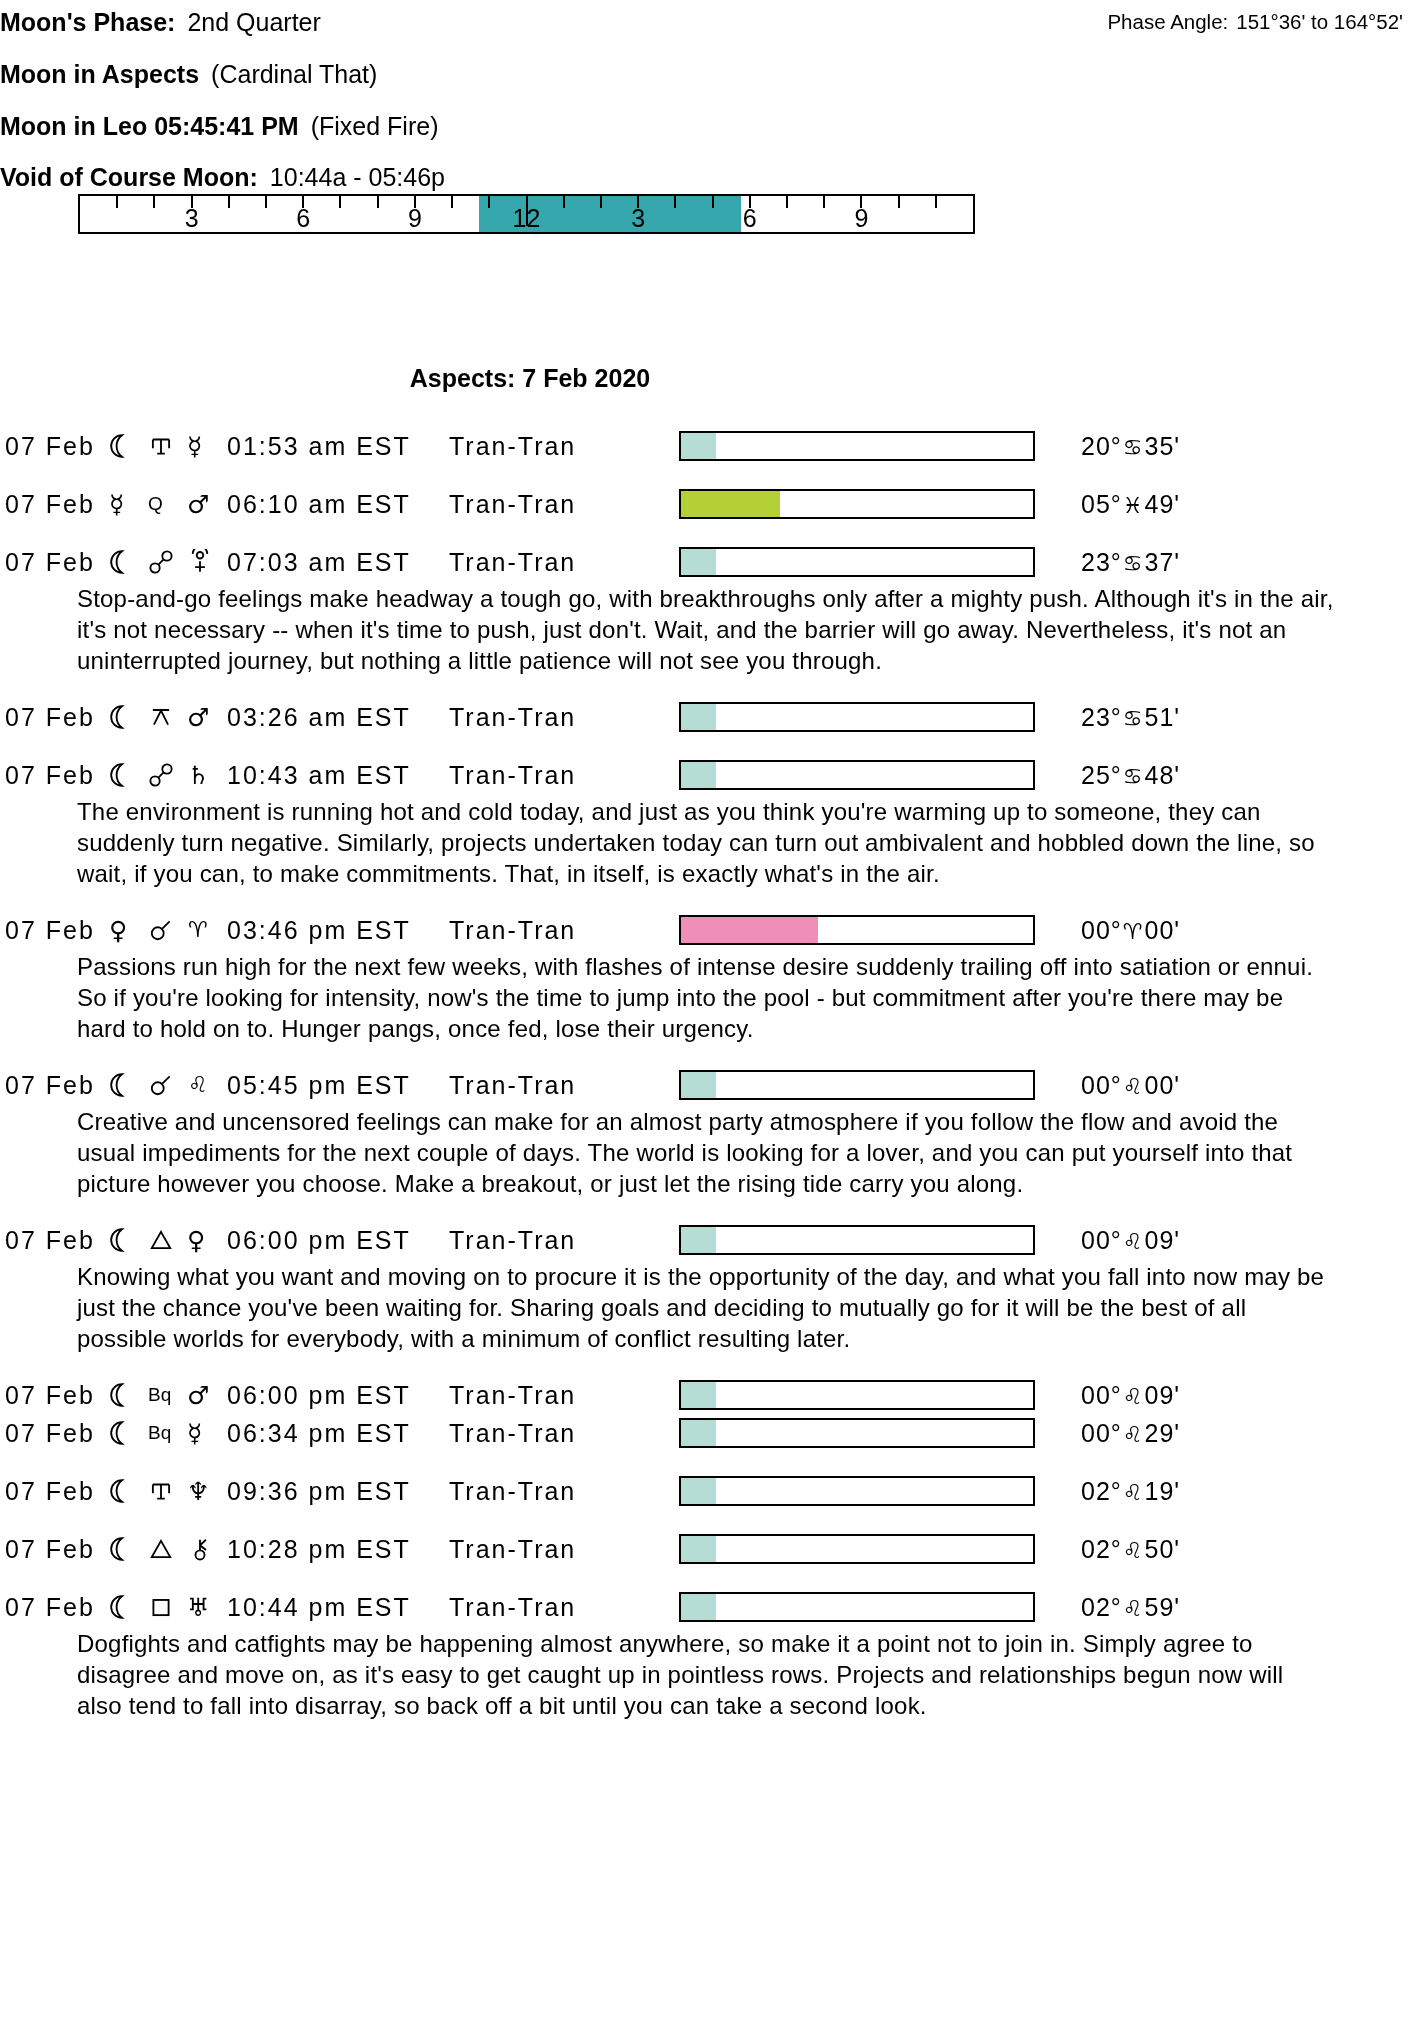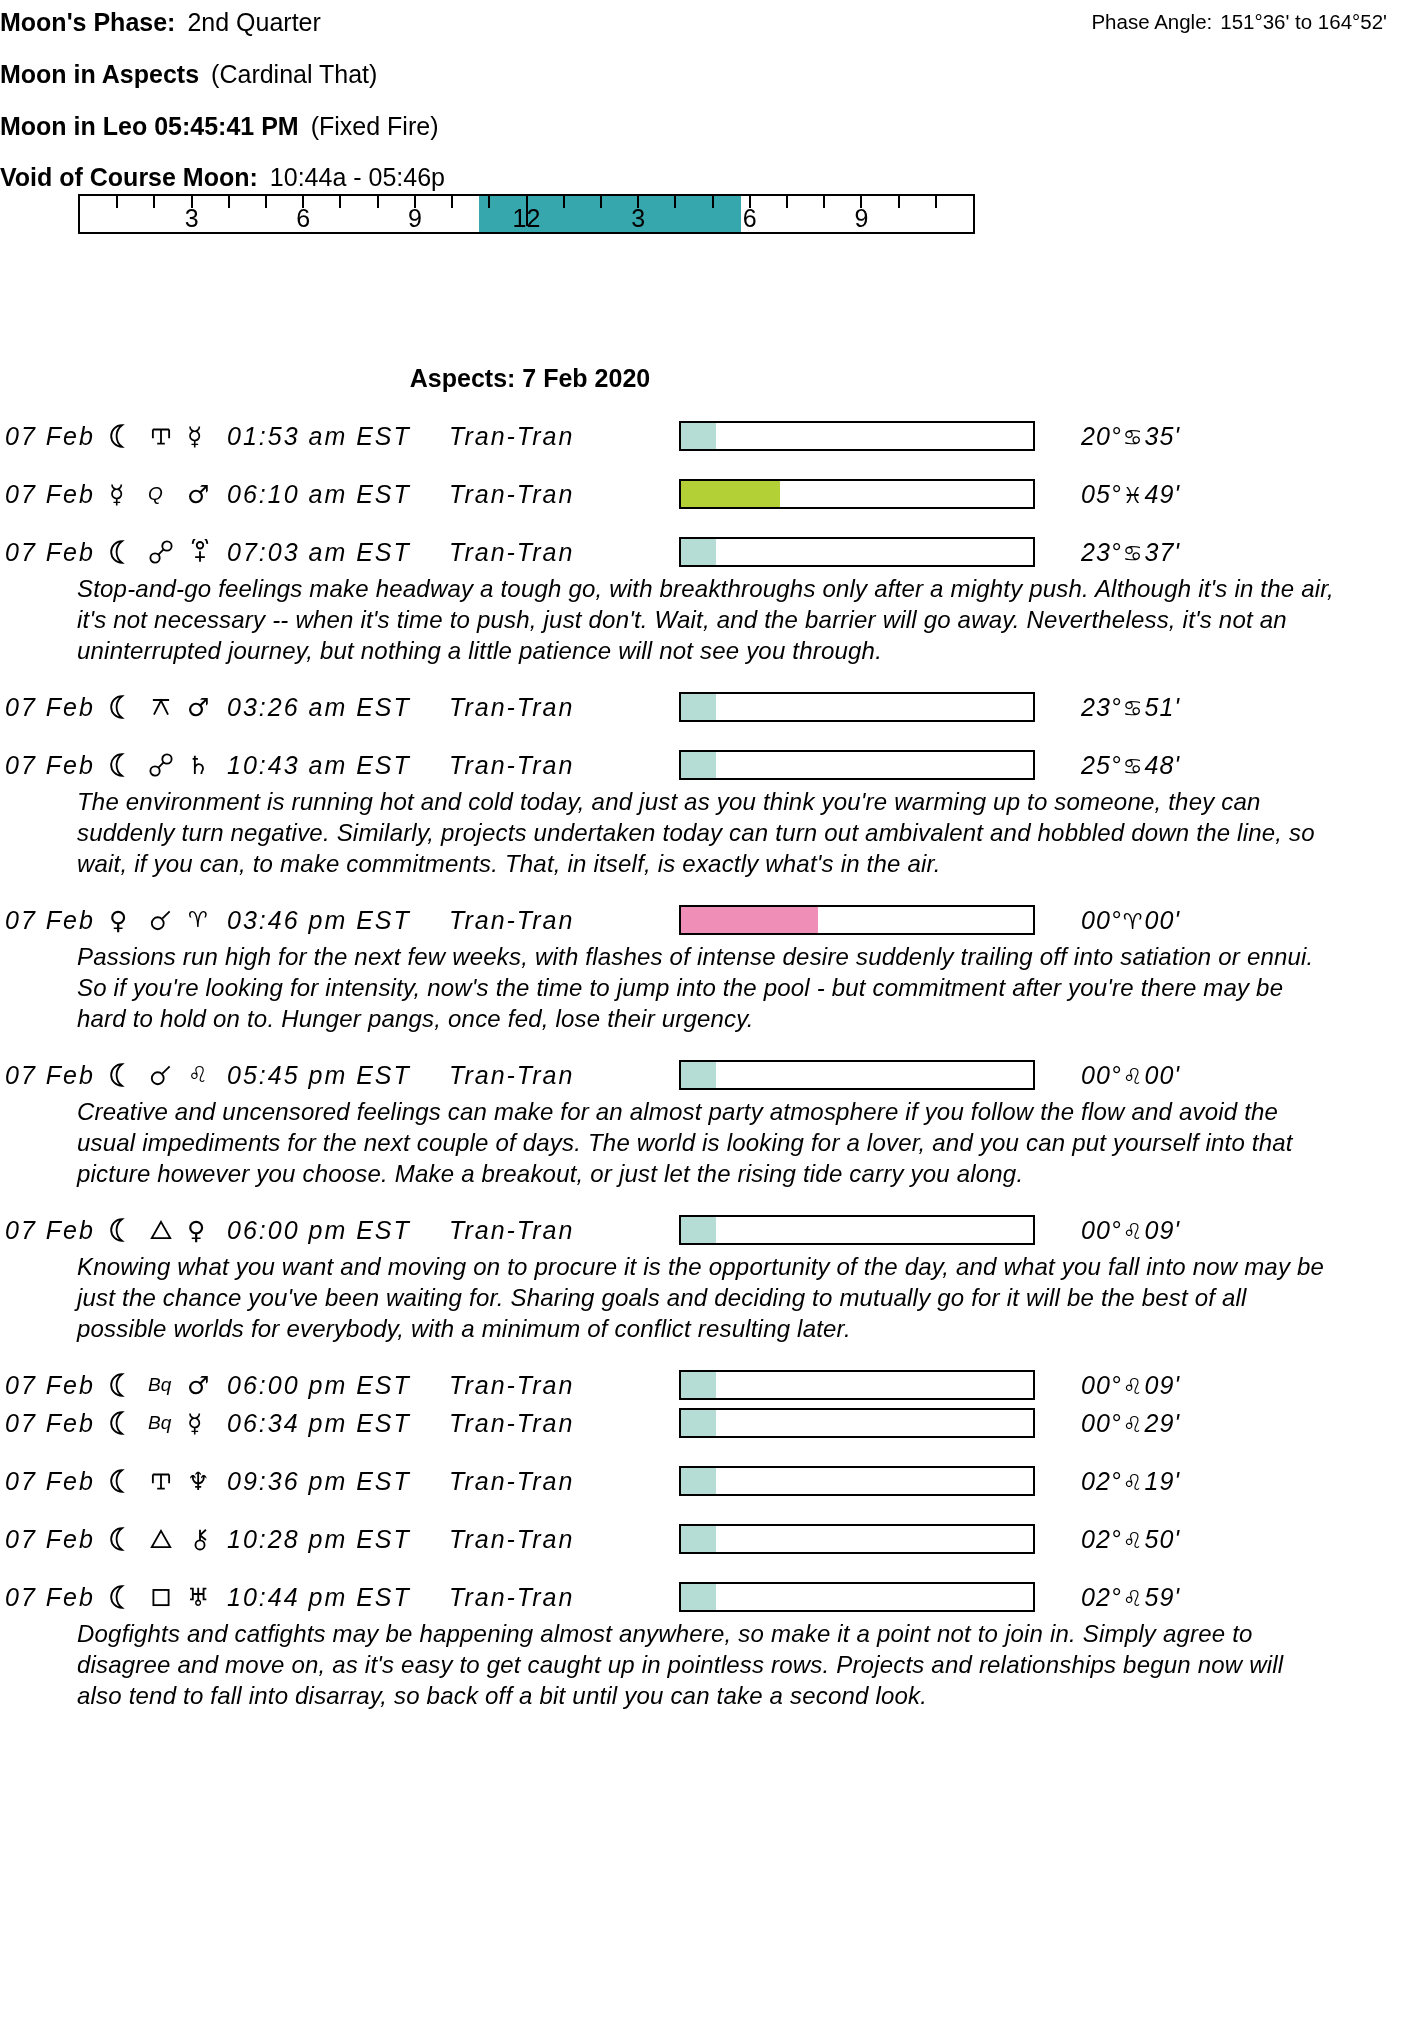--- a/index.html
+++ b/index.html
@@ -8,31 +8,31 @@
     background:#fff;color:#000;
     font-family:"Liberation Sans",sans-serif;
   }
   
   .hline{font-size:25px;font-weight:bold;height:29px;white-space:nowrap;}
   .hline .val{font-weight:normal;margin-left:12px;}
   #line1{margin-top:8px;}
   #line2{margin-top:23px;}
   #line3{margin-top:23px;}
   #line4{margin-top:22px;}
-  .phase-angle{position:absolute;top:10px;right:30px;font-size:20.5px;font-weight:normal;}
+  .phase-angle{position:absolute;top:10px;right:14px;font-size:20.5px;font-weight:normal;}
   .phase-angle .val{margin-left:8px;}
   
   .ruler{position:relative;margin:2px 0 0 78px;width:893px;height:36px;border:2px solid #000;background:#fff;}
   .voc-hl{position:absolute;top:0;bottom:0;}
   .tick{position:absolute;top:0;width:2px;height:12px;background:#000;}
   .tick.tall{height:30px;}
   .rlabel{position:absolute;top:8px;transform:translateX(-50%);font-size:25px;}
   
   .aspects-title{width:1060px;text-align:center;font-size:25px;font-weight:bold;margin-top:130px;}
-  #aspect-rows{margin-top:26px;font-style:italic;}
+  #aspect-rows{margin-top:36px;}
   .arow-block{margin-bottom:24px;}
   .arow-block:nth-child(9){margin-bottom:4px;}
   .arow{display:flex;align-items:center;height:34px;}
   .rowtxt{font-size:25px;letter-spacing:2px;white-space:nowrap;}
   .c-date{width:104px;padding-left:5px;flex:none;}
   .c-glyphs{width:118px;flex:none;display:flex;align-items:center;gap:2px;}
   .g{width:37px;height:34px;flex:none;display:flex;align-items:center;justify-content:flex-start;}
   .c-time{width:222px;flex:none;}
   .c-type{width:230px;flex:none;}
   .c-bar{width:352px;height:26px;flex:none;border:2px solid #000;background:#fff;overflow:hidden;}

